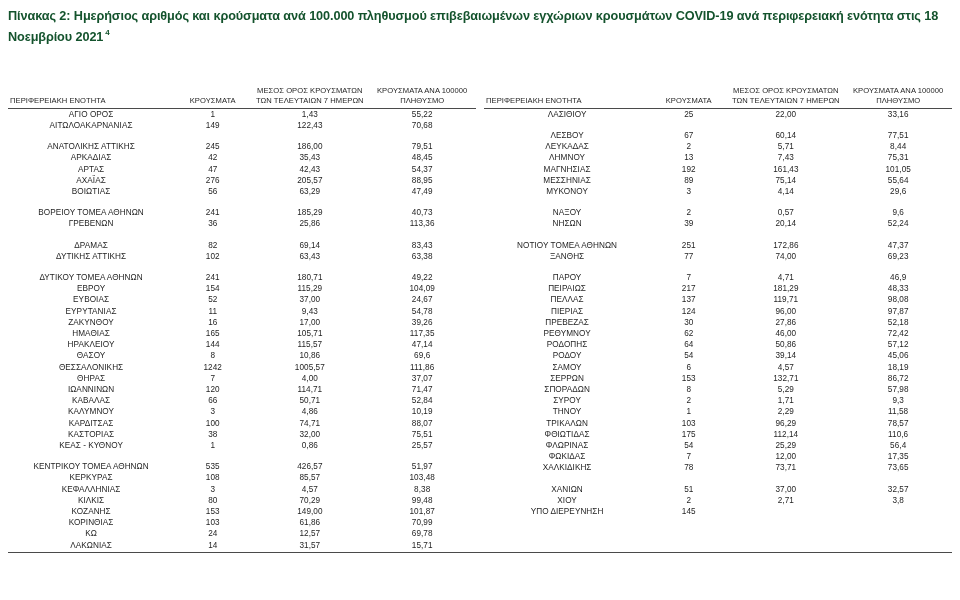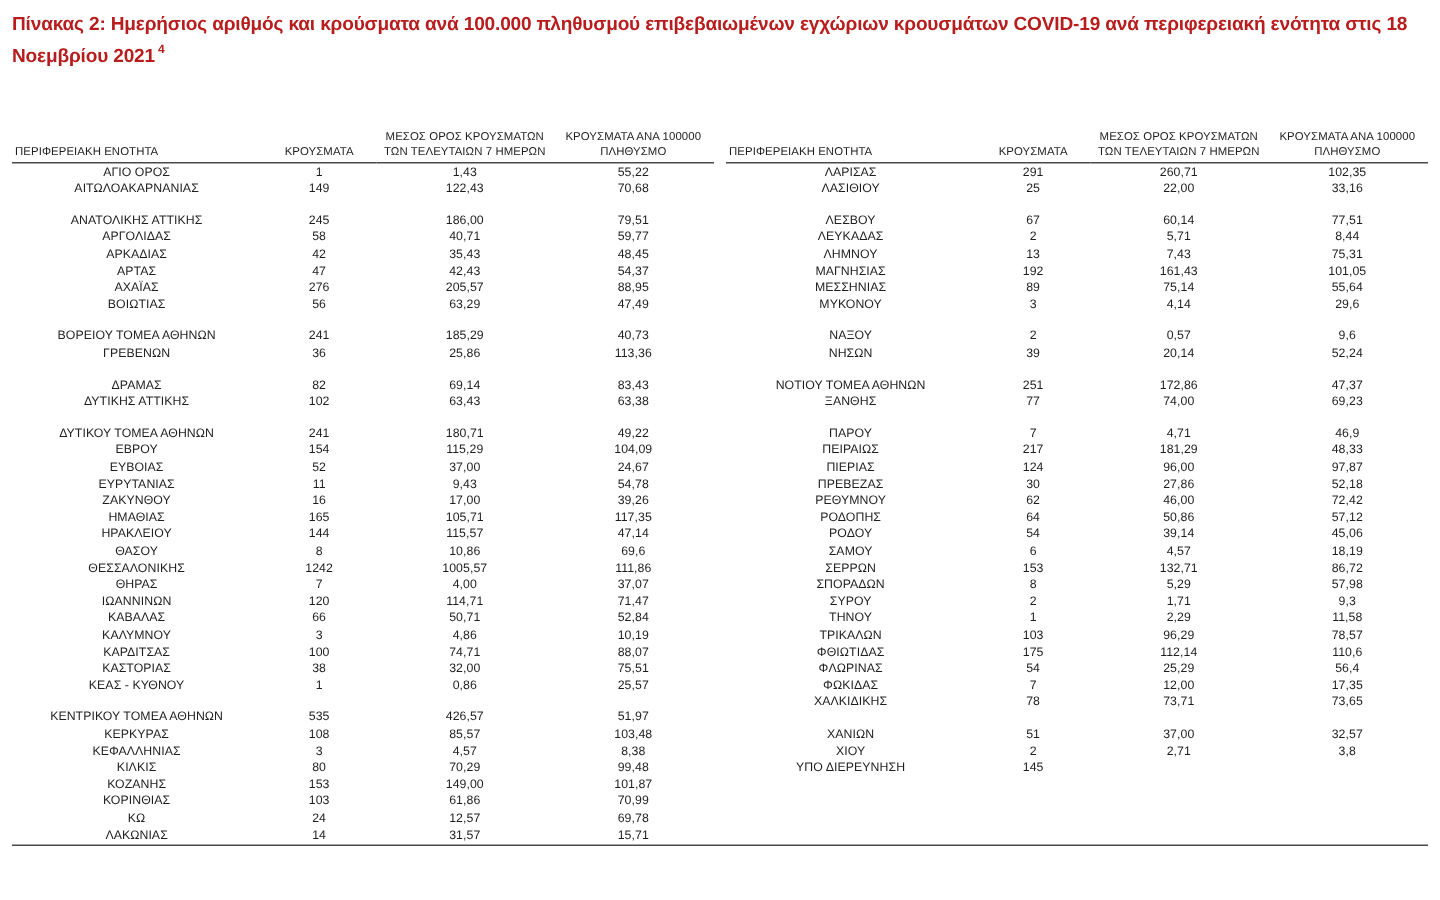--- a/index.html
+++ b/index.html
@@ -25,21 +25,21 @@
 
   
   .caption {
     position: absolute;
     left: 8px;
     top: 6px;
     width: 944px;
     font-size: 12.7px;
     line-height: 1.62;
     font-weight: 700;
-    color: #b91c1c;
+    color: #14532d;
     letter-spacing: -0.1px;
   }
   .caption sup {
     font-size: 8px;
     font-weight: 700;
     vertical-align: super;
     line-height: 0;
     padding-left: 2px;
   }
 
@@ -165,26 +165,20 @@
               <tr class="spacer">
                 <td colspan="4">&nbsp;</td>
               </tr>
               <tr>
                 <td class="t-name">ΑΝΑΤΟΛΙΚΗΣ ΑΤΤΙΚΗΣ</td>
                 <td class="t-cases">245</td>
                 <td class="t-avg">186,00</td>
                 <td class="t-per">79,51</td>
               </tr>
               <tr>
-                <td class="t-name">ΑΡΓΟΛΙΔΑΣ</td>
-                <td class="t-cases">58</td>
-                <td class="t-avg">40,71</td>
-                <td class="t-per">59,77</td>
-              </tr>
-              <tr>
                 <td class="t-name">ΑΡΚΑΔΙΑΣ</td>
                 <td class="t-cases">42</td>
                 <td class="t-avg">35,43</td>
                 <td class="t-per">48,45</td>
               </tr>
               <tr>
                 <td class="t-name">ΑΡΤΑΣ</td>
                 <td class="t-cases">47</td>
                 <td class="t-avg">42,43</td>
                 <td class="t-per">54,37</td>
@@ -402,26 +396,20 @@
                 <span>ΤΩΝ ΤΕΛΕΥΤΑΙΩΝ 7 ΗΜΕΡΩΝ</span>
               </th>
               <th>
                 <span>ΚΡΟΥΣΜΑΤΑ ΑΝΑ 100000</span><br>
                 <span>ΠΛΗΘΥΣΜΟ</span>
               </th>
             </tr>
           </thead>
           <tbody>
               <tr>
-                <td class="t-name">ΛΑΡΙΣΑΣ</td>
-                <td class="t-cases">291</td>
-                <td class="t-avg">260,71</td>
-                <td class="t-per">102,35</td>
-              </tr>
-              <tr>
                 <td class="t-name">ΛΑΣΙΘΙΟΥ</td>
                 <td class="t-cases">25</td>
                 <td class="t-avg">22,00</td>
                 <td class="t-per">33,16</td>
               </tr>
               <tr class="spacer">
                 <td colspan="4">&nbsp;</td>
               </tr>
               <tr>
                 <td class="t-name">ΛΕΣΒΟΥ</td>
@@ -498,20 +486,26 @@
                 <td class="t-avg">4,71</td>
                 <td class="t-per">46,9</td>
               </tr>
               <tr>
                 <td class="t-name">ΠΕΙΡΑΙΩΣ</td>
                 <td class="t-cases">217</td>
                 <td class="t-avg">181,29</td>
                 <td class="t-per">48,33</td>
               </tr>
               <tr>
+                <td class="t-name">ΠΕΛΛΑΣ</td>
+                <td class="t-cases">137</td>
+                <td class="t-avg">119,71</td>
+                <td class="t-per">98,08</td>
+              </tr>
+              <tr>
                 <td class="t-name">ΠΙΕΡΙΑΣ</td>
                 <td class="t-cases">124</td>
                 <td class="t-avg">96,00</td>
                 <td class="t-per">97,87</td>
               </tr>
               <tr>
                 <td class="t-name">ΠΡΕΒΕΖΑΣ</td>
                 <td class="t-cases">30</td>
                 <td class="t-avg">27,86</td>
                 <td class="t-per">52,18</td>

